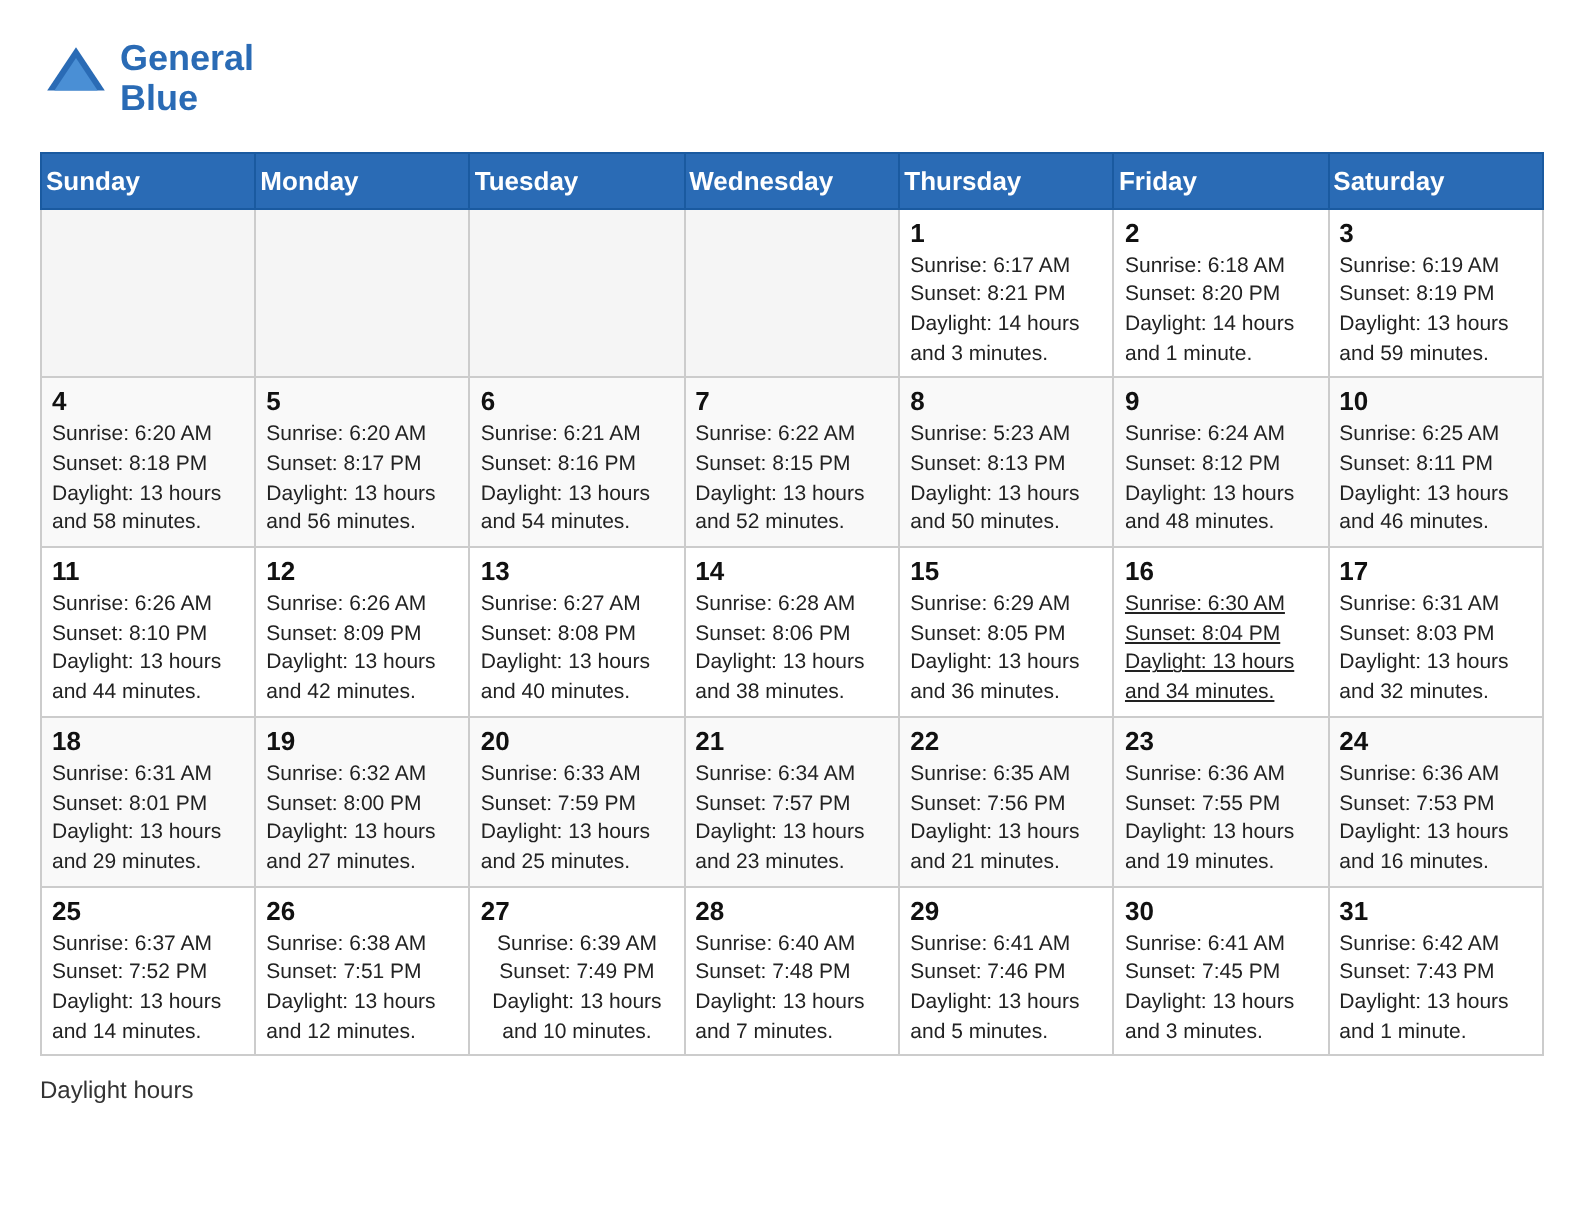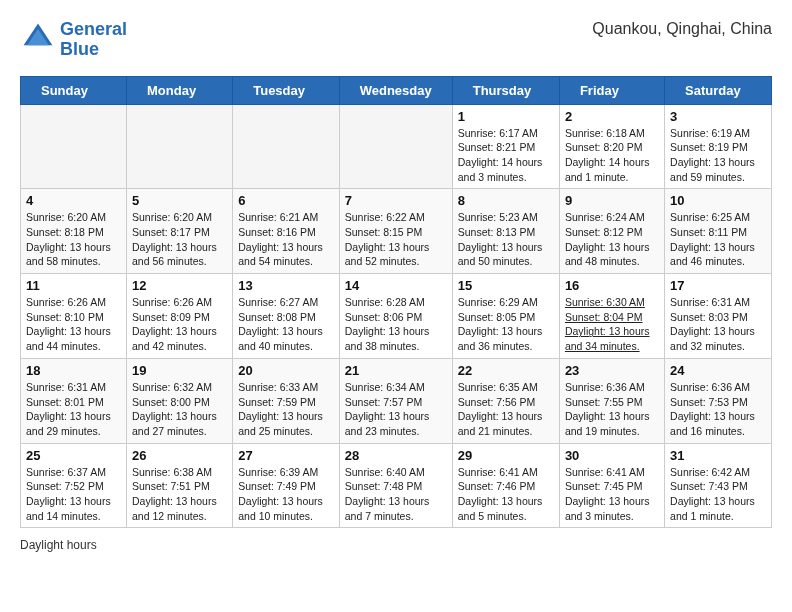--- a/index.html
+++ b/index.html
@@ -44,21 +44,21 @@
     }
     .calendar {
       width: 100%;
       border-collapse: collapse;
       font-size: 11px;
     }
     .calendar th {
       background: #2a6bb5;
       color: #fff;
       text-align: left;
-      padding: 6px 20px;
+      padding: 6px 2px;
       font-size: 13px;
       font-weight: bold;
       border: 1px solid #1a5aa0;
     }
     .calendar td {
       border: 1px solid #ccc;
       vertical-align: top;
       padding: 4px 5px;
       width: 108px;
       min-height: 80px;
@@ -97,21 +97,20 @@
     <svg class="logo-icon" viewBox="0 0 40 40">
       <polygon points="20,4 36,28 4,28" fill="#2a6bb5"></polygon>
       <polygon points="20,10 32,28 8,28" fill="#4a8fd5"></polygon>
     </svg>
     <div class="logo-text">
       <div><span>General</span></div>
       <div><span>Blue</span></div>
     </div>
   </div>
   <div class="title-area">
-    <div class="location">Quankou, Qinghai, China</div>
   </div>
 </div>
 
 <table class="calendar">
   <thead>
     <tr>
     <th>Sunday</th>
         <th>Monday</th>
         <th>Tuesday</th>
         <th>Wednesday</th>
@@ -311,21 +310,21 @@
         </td>
         <td>
           <div class="day-number">26</div>
           <div class="day-info" style="white-space: pre-line;">Sunrise: 6:38 AM
 Sunset: 7:51 PM
 Daylight: 13 hours
 and 12 minutes.</div>
         </td>
         <td>
           <div class="day-number">27</div>
-          <div class="day-info" style="white-space: pre-line;">Sunrise: 6:39 AM
+          <div class="day-info" style="white-space: pre-line; text-align: center;">Sunrise: 6:39 AM
 Sunset: 7:49 PM
 Daylight: 13 hours
 and 10 minutes.</div>
         </td>
         <td>
           <div class="day-number">28</div>
           <div class="day-info" style="white-space: pre-line;">Sunrise: 6:40 AM
 Sunset: 7:48 PM
 Daylight: 13 hours
 and 7 minutes.</div>

